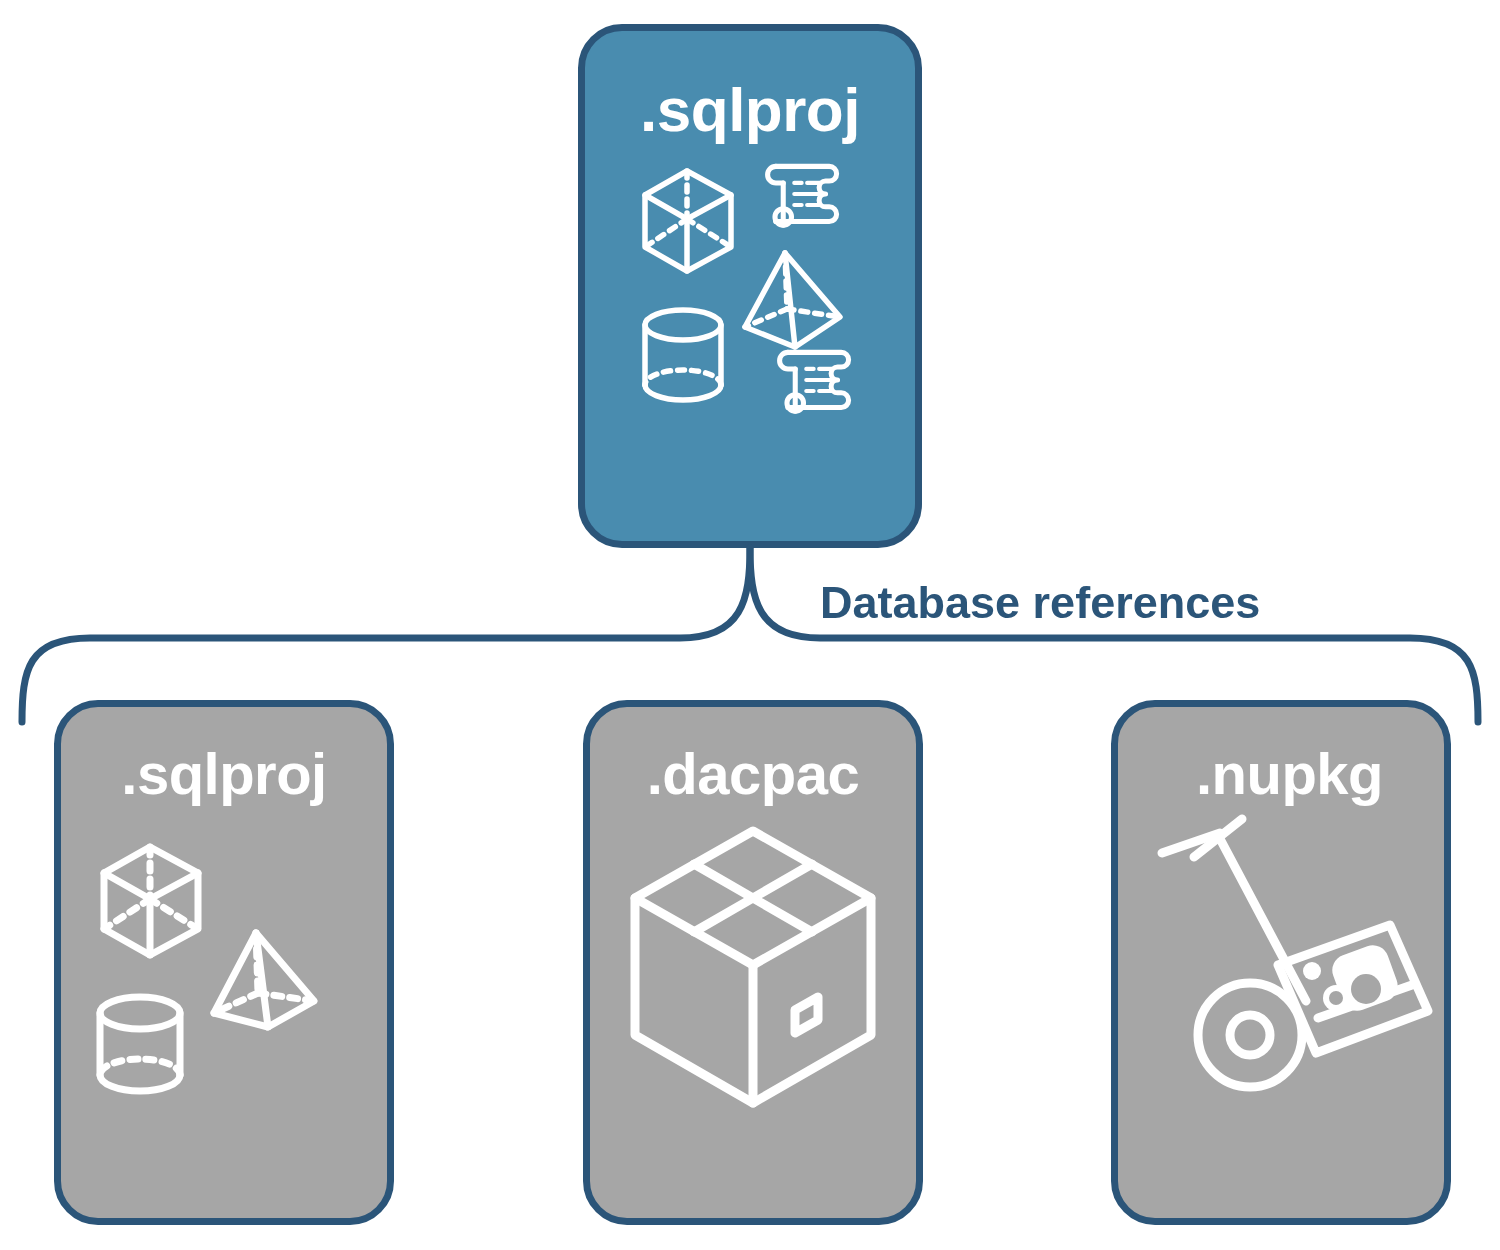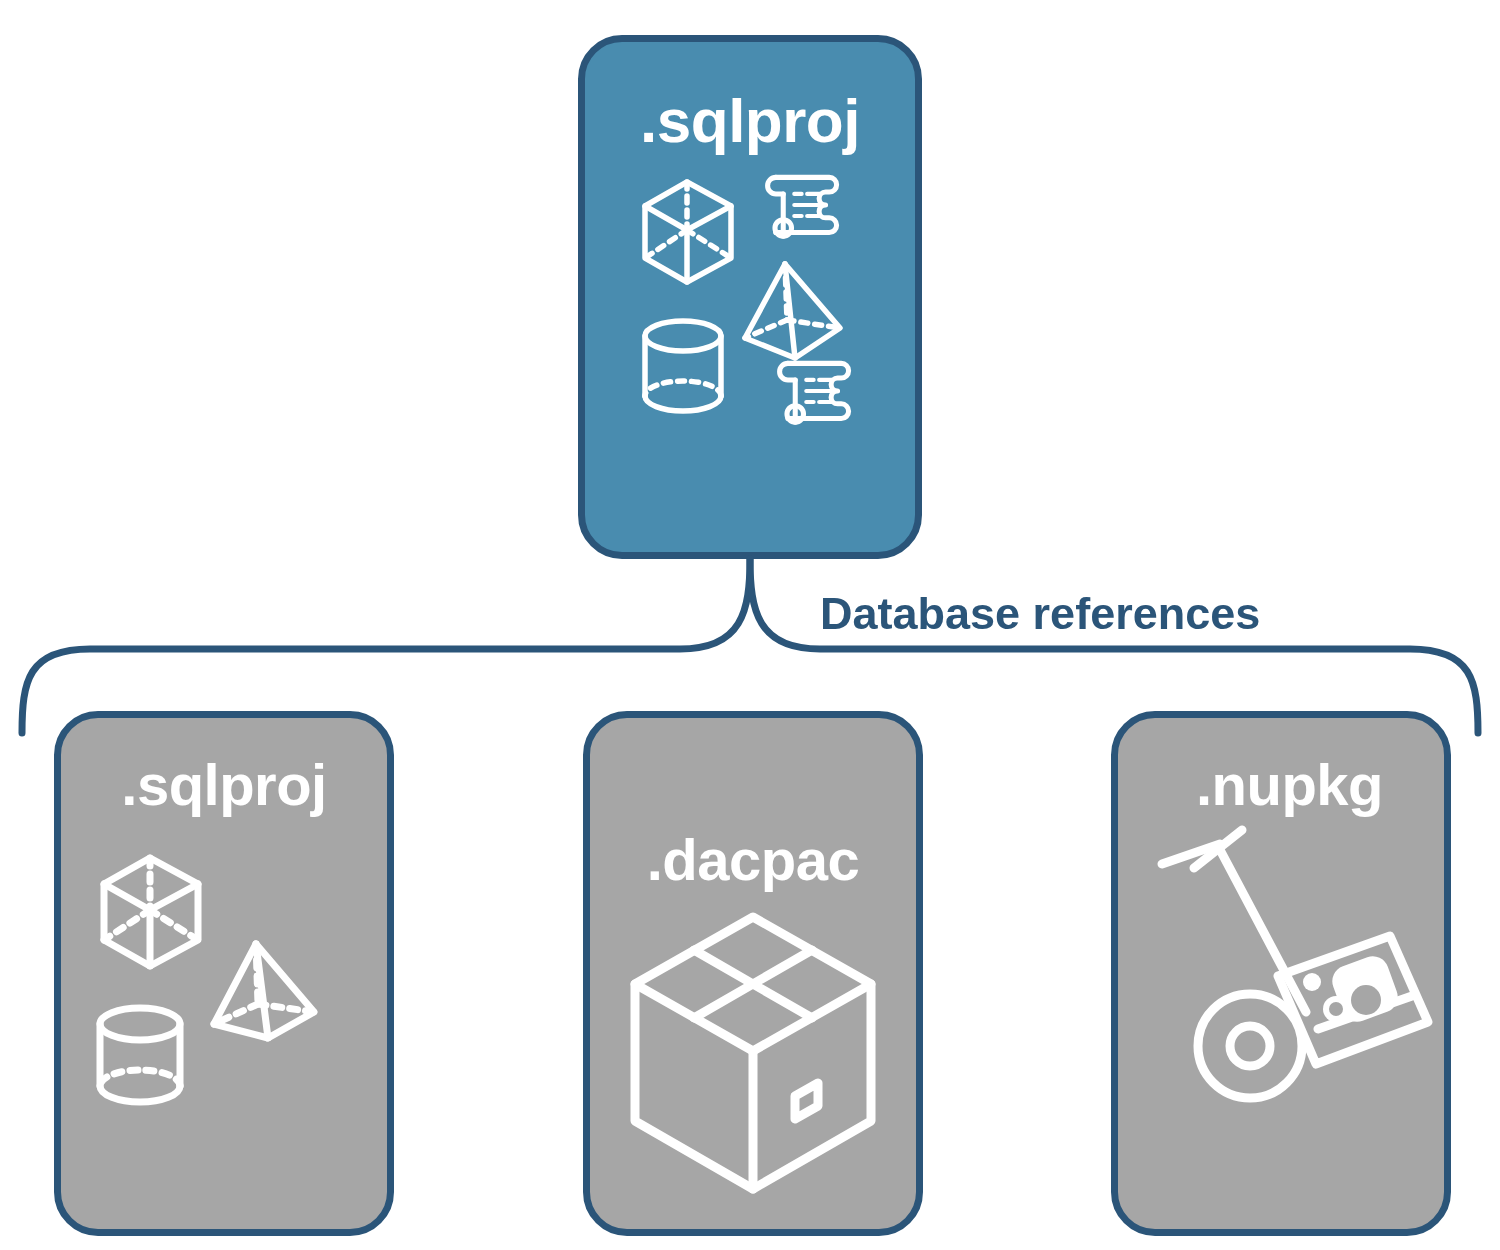--- a/index.html
+++ b/index.html
@@ -9,21 +9,21 @@
   }
   body {
     width: 1500px;
     height: 1250px;
     position: relative;
     overflow: hidden;
     font-family: "Liberation Sans", sans-serif;
   }
   #diagram-root {
     position: absolute;
-    left: 0; top: 11px;
+    left: 0; top: 0;
     width: 1500px;
     height: 970px;
   }
   .node-box {
     position: absolute;
     box-sizing: border-box;
     border: 7px solid #2B5579;
     border-radius: 44px;
     display: flex;
     flex-direction: column;
@@ -52,21 +52,21 @@
     width: 230px;
     height: 270px;
   }
   .node-leaf {
     top: 700px;
     width: 340px;
     height: 525px;
     background: #A6A6A6;
   }
   #node-sqlproj-ref { left: 54px; }
-  #node-dacpac      { left: 583px; justify-content: flex-end; }
+  #node-dacpac      { left: 583px; }
   #node-nupkg       { left: 1111px; padding-left: 17px; }
   .node-leaf .node-title {
     font-size: 58px;
     margin-top: 38px;
   }
   .node-leaf .icon-area {
     margin-top: 10px;
     width: 300px;
     height: 330px;
   }

